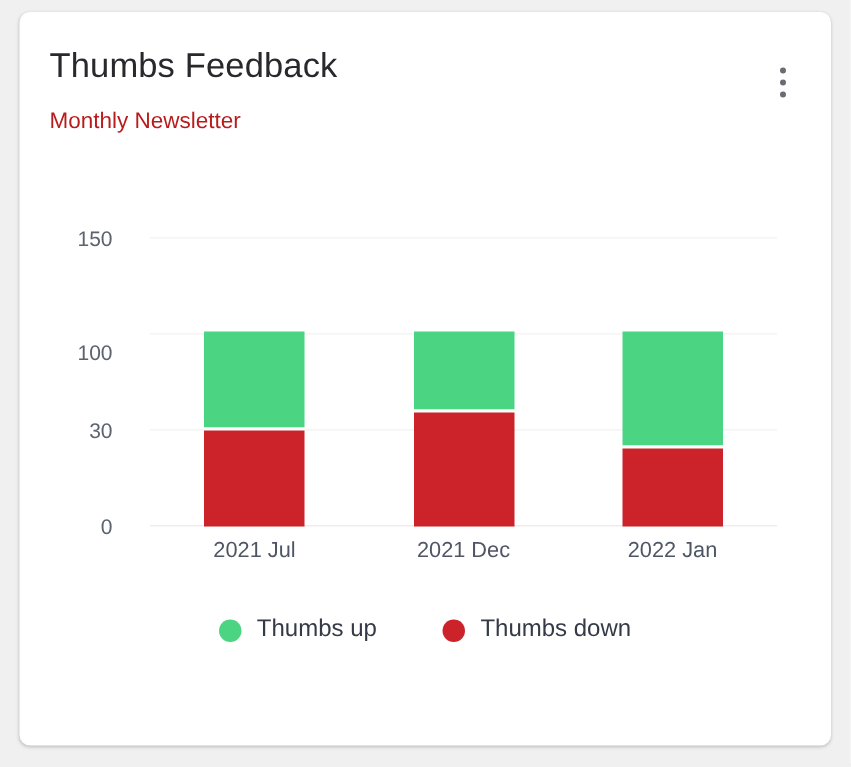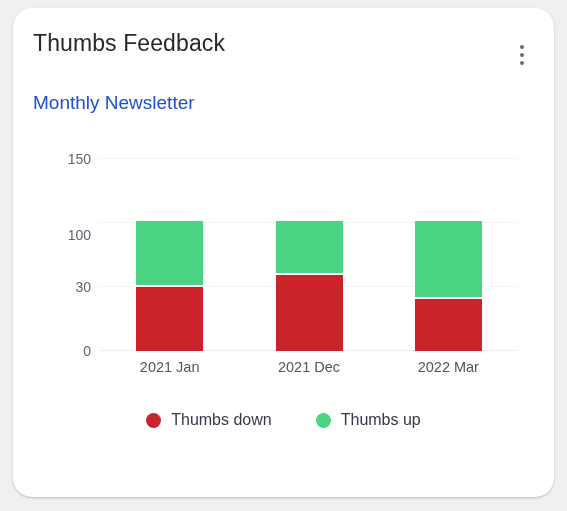--- a/index.html
+++ b/index.html
@@ -13,21 +13,21 @@
     font-family: "Liberation Sans", sans-serif;
     overflow: hidden;
   }
   .card {
     position: absolute;
     left: 13px;
     top: 8px;
     width: 541px;
     height: 489px;
     background: #ffffff;
-    border-radius: 19px;
+    border-radius: 7px;
     box-shadow: 0 1px 3px rgba(0,0,0,0.12), 0 1px 2px rgba(0,0,0,0.10);
     box-sizing: border-box;
   }
   .card-header {
     position: absolute;
     left: 0;
     top: 0;
     width: 100%;
     height: 96px;
   }
@@ -38,25 +38,24 @@
     font-size: 23px;
     font-weight: 400;
     color: #28282d;
     letter-spacing: 0.1px;
     white-space: nowrap;
   }
   .card-subtitle {
     position: absolute;
     left: 20px;
     top: 64px;
-    font-size: 19px;
+    font-size: 15px;
     font-weight: 400;
-    color: #1d4ed8;
-    white-space: nowrap;
-    margin-top: 20px;
+    color: #b91c1c;
+    white-space: nowrap;
   }
   .kebab-menu {
     position: absolute;
     right: 20px;
     top: 32px;
     width: 24px;
     height: 30px;
     display: flex;
     flex-direction: column;
     align-items: center;
@@ -98,21 +97,21 @@
     position: absolute;
     left: 0;
     bottom: 0;
     width: 100%;
     height: 1px;
     background: #ededee;
   }
   .ytick {
     position: absolute;
     right: 100%;
-    margin-right: 9px;
+    margin-right: 25px;
     transform: translateY(-50%);
     font-size: 14px;
     color: #5c6370;
     white-space: nowrap;
   }
   .bars-layer {
     position: absolute;
     left: 0;
     top: 0;
     width: 100%;
@@ -217,30 +216,30 @@
           </div>
           <div class="bar-group" style="left: 314.833px; width: 67px;">
             <div class="seg" style="height: 75.52px; background: rgb(75, 213, 131);"></div>
             <div class="seg-gap"></div>
             <div class="seg" style="height: 52.48px; background: rgb(204, 34, 41);"></div>
           </div>
         </div>
     </div>
 
     <div class="xlabels" id="xlabels">
-        <div class="xlabel" style="left: 69.6667px;">2021 Jan</div>
+        <div class="xlabel" style="left: 69.6667px;">2021 Jul</div>
         <div class="xlabel" style="left: 209px; text-align: center;">2021 Dec</div>
-        <div class="xlabel" style="left: 348.333px;">2022 Mar</div>
+        <div class="xlabel" style="left: 348.333px;">2022 Jan</div>
       </div>
 
     <div class="legend" id="legend">
+        <div class="legend-item">
+          <span class="legend-swatch" style="background: rgb(75, 213, 131);"></span>
+          <span class="legend-label">Thumbs up</span>
+        </div>
         <div class="legend-item">
           <span class="legend-swatch" style="background: rgb(204, 34, 41);"></span>
           <span class="legend-label">Thumbs down</span>
         </div>
-        <div class="legend-item">
-          <span class="legend-swatch" style="background: rgb(75, 213, 131);"></span>
-          <span class="legend-label">Thumbs up</span>
-        </div>
       </div>
 
   </div>
 </div>
 
 </body></html>

